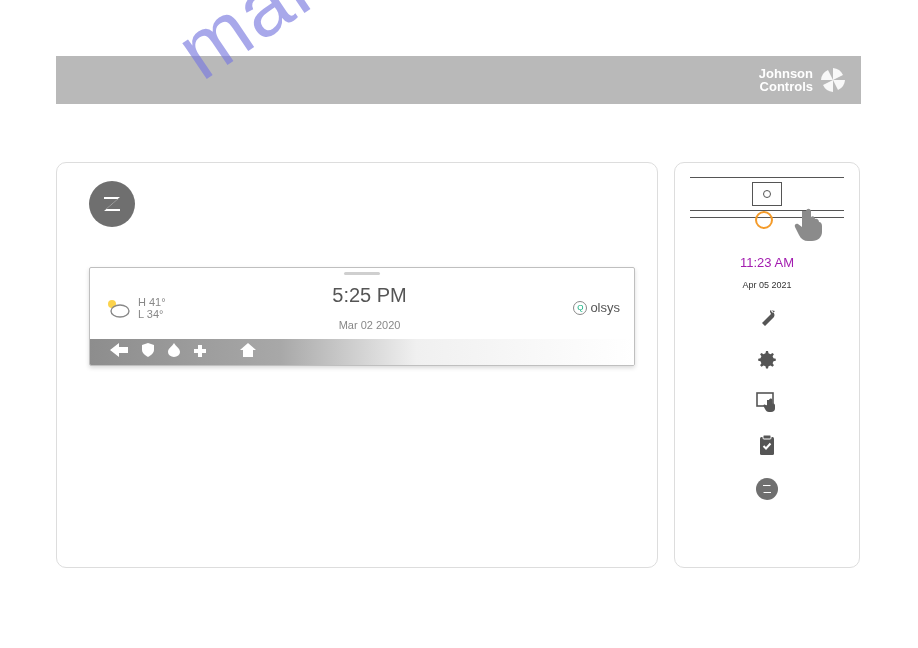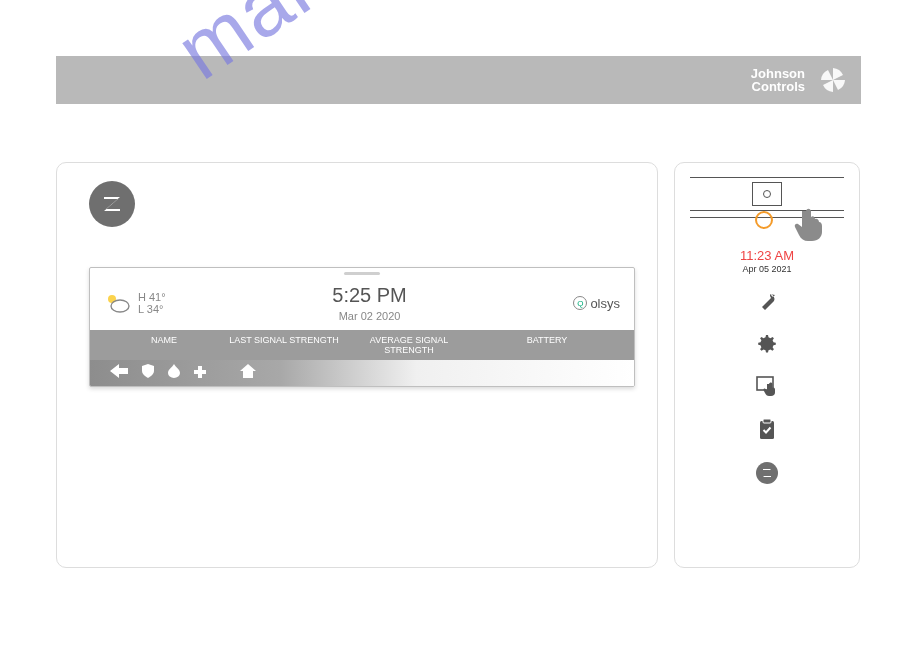--- a/index.html
+++ b/index.html
@@ -1,54 +1,54 @@
 <!DOCTYPE html>
 <html><head>
 <meta charset="utf-8">
 <style>
  *{box-sizing:border-box;margin:0;padding:0;font-family:Arial,Helvetica,sans-serif;}
  body{background:#fff;width:918px;height:648px;position:relative;overflow:hidden;}
  .top-banner{position:absolute;left:56px;top:56px;width:805px;height:48px;background:#b9b9b9;display:flex;align-items:center;justify-content:flex-end;padding-right:14px;}
- .jc-logo{display:flex;align-items:center;color:#fff;font-weight:bold;gap:14px;}
+ .jc-logo{display:flex;align-items:center;color:#fff;font-weight:bold;gap:6px;}
  .jc-text{font-size:13px;line-height:13px;text-align:right;}
  .jc-sun svg{display:block;}
  .panel-left{position:absolute;left:56px;top:162px;width:602px;height:406px;border:1px solid #ddd;border-radius:10px;padding:18px 0 0 10px;}
  .z-icon{width:46px;height:46px;border-radius:50%;background:#6f6f6f;display:flex;align-items:center;justify-content:center;margin-left:22px;}
  .z-icon svg{display:block;}
  .inner-frame{margin:40px 22px 22px 22px;border:1px solid #bfbfbf;border-radius:2px;box-shadow:0 2px 4px rgba(0,0,0,.15);overflow:hidden;position:relative;}
  .frame-bar{height:10px;display:flex;justify-content:center;align-items:center;}
  .frame-notch{width:36px;height:3px;background:#cfcfcf;border-radius:2px;}
  .header-row{display:flex;align-items:center;justify-content:space-between;padding:6px 14px 8px 14px;}
  .weather{display:flex;align-items:center;gap:6px;color:#888;font-size:11px;}
  .weather-icon svg{display:block;}
  .time-block{text-align:center;color:#555;}
  .time-main{font-size:20px;font-weight:500;}
- .time-date{font-size:11px;color:#888;margin-top:3px;}
+ .time-date{font-size:11px;color:#888;margin-top:12px;}
  .brand{font-size:13px;color:#555;display:flex;align-items:center;gap:3px;}
  .brand-dot{width:14px;height:14px;border-radius:50%;border:1px solid #888;display:inline-flex;align-items:center;justify-content:center;font-size:8px;color:#0a7;}
  .table-head{background:#9c9c9c;color:#fff;font-size:9px;display:flex;padding:5px 14px;}
  .col-name{flex:0 0 120px;text-align:center;}
  .col-last{flex:0 0 120px;text-align:center;}
  .col-avg{flex:0 0 130px;text-align:center;}
  .col-bat{flex:1;text-align:center;}
  .table-row{display:flex;padding:8px 14px;font-size:11px;color:#333;}
  .sig{color:#0a8a2a;}
  .table-body{height:130px;}
  .bottom-bar{height:26px;background:linear-gradient(90deg,#8d8d8d 0%,#a8a8a8 35%,#f0f0f0 60%,#fff 100%);display:flex;align-items:center;padding-left:20px;gap:14px;}
  .bb-ico{color:#fff;}
  .panel-right{position:absolute;left:674px;top:162px;width:186px;height:406px;border:1px solid #ddd;border-radius:10px;display:flex;flex-direction:column;align-items:center;padding:14px 16px;}
  .mini-box{width:154px;border-top:1px solid #555;border-bottom:1px solid #555;padding:4px 0;margin-bottom:4px;display:flex;justify-content:center;}
  .mini-photo{width:30px;height:24px;border:1px solid #555;display:flex;align-items:center;justify-content:center;}
  .mini-photo-dot{width:8px;height:8px;border:1px solid #555;border-radius:50%;}
  .mini-line{width:154px;height:1px;background:#555;margin-top:2px;}
  .mini-hand{position:relative;width:154px;height:20px;}
  .hand-svg{position:absolute;right:14px;top:-10px;}
  .orange-ring{position:absolute;left:65px;top:-4px;width:18px;height:18px;border:2px solid #f49b2a;border-radius:50%;}
- .mini-time{font-size:13px;color:#ef4444;margin-top:13px;}
- .mini-date{font-size:9px;color:#333;margin-top:1px;margin-bottom:18px;}
+ .mini-time{font-size:13px;color:#a21caf;margin-top:20px;}
+ .mini-date{font-size:9px;color:#333;margin-top:10px;margin-bottom:18px;}
  .side-icons{display:flex;flex-direction:column;gap:18px;align-items:center;}
  .side-icons>div{color:#555;}
  .z-small{width:22px;height:22px;border-radius:50%;background:#6f6f6f;display:flex;align-items:center;justify-content:center;}
  .watermark{position:absolute;left:160px;top:20px;font-size:82px;font-weight:normal;color:#7a7ae0;opacity:.65;transform:rotate(-34deg);transform-origin:left top;pointer-events:none;letter-spacing:2px;white-space:nowrap;}
 </style>
 </head>
 <body>
 
 <div class="top-banner">
   <div class="jc-logo">
@@ -97,26 +97,20 @@
       <div class="time-block">
         <div class="time-main">5:25 PM</div>
         <div class="time-date">Mar 02 2020</div>
       </div>
       <div class="brand">
         <span class="brand-dot">Q</span>
         <span>olsys</span>
       </div>
     </div>
 
-    <div class="table-head">
-      <div class="col-name">NAME</div>
-      <div class="col-last">LAST SIGNAL STRENGTH</div>
-      <div class="col-avg">AVERAGE SIGNAL STRENGTH</div>
-      <div class="col-bat">BATTERY</div>
-    </div>
 
 
     <div class="bottom-bar">
       <span class="bb-ico">
         <svg width="18" height="14" viewBox="0 0 18 14">
             <path fill="#fff" d="M9 0 L0 7 L9 14 V10 H18 V4 H9 Z"></path>
           </svg>
       </span>
       <span class="bb-ico">
         <svg width="12" height="14" viewBox="0 0 12 14">

